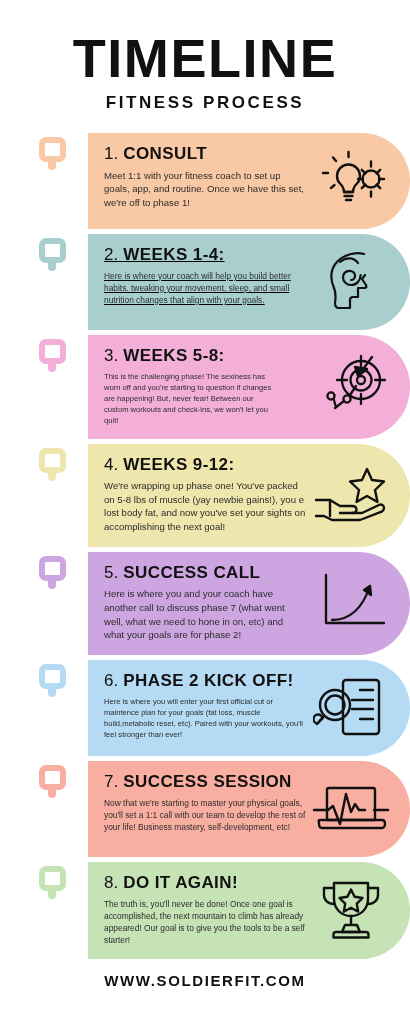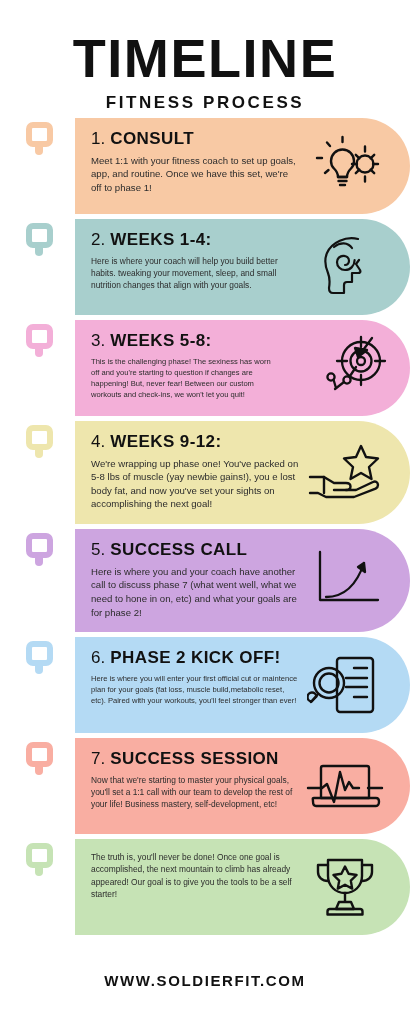--- a/index.html
+++ b/index.html
@@ -31,22 +31,22 @@
     font-size: 17px;
     font-weight: 700;
     letter-spacing: 2.6px;
     color: #111111;
     margin-top: 8px;
   }
 
   
   .timeline {
     position: relative;
-    margin-top: 5px;
-    padding-left: 3px;
+    margin-top: 20px;
+    padding-left: 16px;
   }
 
   .row {
     position: relative;
     display: flex;
     align-items: flex-start;
     margin-bottom: 5px;
   }
 
   
@@ -168,21 +168,21 @@
     <path d="M57 12.5v5M57 42.5v5M44 30h5M65 30h5M47.8 20.8l3.6 3.6M62.6 35.6l3.6 3.6M47.8 39.2l3.6-3.6M62.6 24.4l3.6-3.6"></path>
   </svg>
         </div>
       </div>
     </div>
     <div class="row">
       <div class="rail" style="color: rgb(168, 207, 205);">
         <div class="rail-marker"></div>
         <div class="rail-bar"></div>
       </div>
-      <div class="card" style="background: rgb(168, 207, 205);">
+      <div class="card" style="background: rgb(168, 207, 205); text-decoration: underline;">
         <div class="card-text">
           <div class="card-title"><span class="num">2.</span> <span>WEEKS 1-4:</span></div>
           <div class="card-body small">Here is where your coach will help you build better habits. tweaking your movement, sleep, and small nutrition changes that align with your goals.</div>
         </div>
         <div class="card-icon">
           <svg width="70" height="66" viewBox="0 0 70 66" fill="none" stroke="#111" stroke-width="2.2" stroke-linecap="round" stroke-linejoin="round">
     <path d="M48 6c-12-3-26 3-31 14-3 7-2 13 1 20 2 5 2 9 1 15 0 3 1 5 4 5h11v-8c0-2 1-3 3-3h5v-9h6c2 0 3-1 2-3l-4-6 3-4"></path>
     <path d="M24 14c6-5 14-5 18 1"></path>
     <path d="M35 32c2.5 0 4-2 4-4.2 0-3-2.6-5-5.6-5-3.6 0-6.4 2.8-6.4 6.4 0 4.4 3.6 7.8 8 7.8 5.4 0 9.6-4.4 9.6-9.8"></path>
   </svg>
@@ -296,20 +296,21 @@
         </div>
       </div>
     </div>
     <div class="row last">
       <div class="rail" style="color: rgb(198, 227, 181);">
         <div class="rail-marker"></div>
         <div class="rail-bar"></div>
       </div>
       <div class="card" style="background: rgb(198, 227, 181);">
         <div class="card-text">
+          <div class="card-title"><span class="num">8.</span> <span>DO IT AGAIN!</span></div>
           <div class="card-body small">The truth is, you'll never be done! Once one goal is accomplished, the next mountain to climb has already appeared! Our goal is to give you the tools to be a self starter!</div>
         </div>
         <div class="card-icon">
           <svg width="70" height="66" viewBox="0 0 70 66" fill="none" stroke="#111" stroke-width="2.4" stroke-linecap="round" stroke-linejoin="round">
     <path d="M18 6h34v16c0 10-7.6 17-17 17s-17-7-17-17z"></path>
     <path d="M18 11H8v7c0 5 4 9 10 9M52 11h10v7c0 5-4 9-10 9"></path>
     <path d="M35 39v9M29 48h12l3 7H26z"></path>
     <path d="M20 55h30c1.5 0 2.5 1 2.5 2.5v3h-35v-3c0-1.5 1-2.5 2.5-2.5z"></path>
     <path d="M35 12.5l3.6 7.3 8 1.2-5.8 5.6 1.4 8-7.2-3.8-7.2 3.8 1.4-8-5.8-5.6 8-1.2z"></path>
   </svg>

